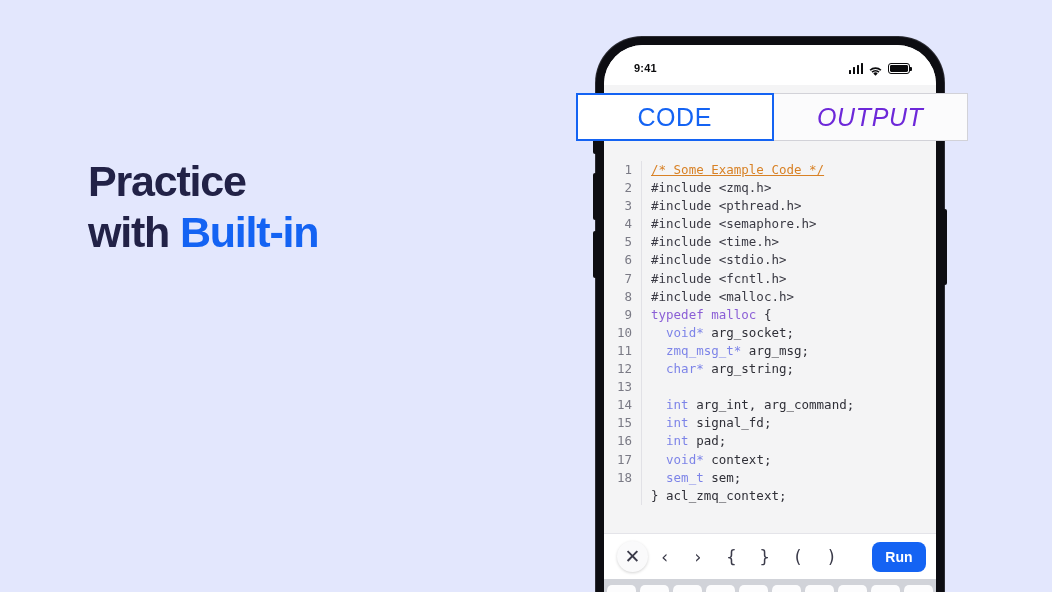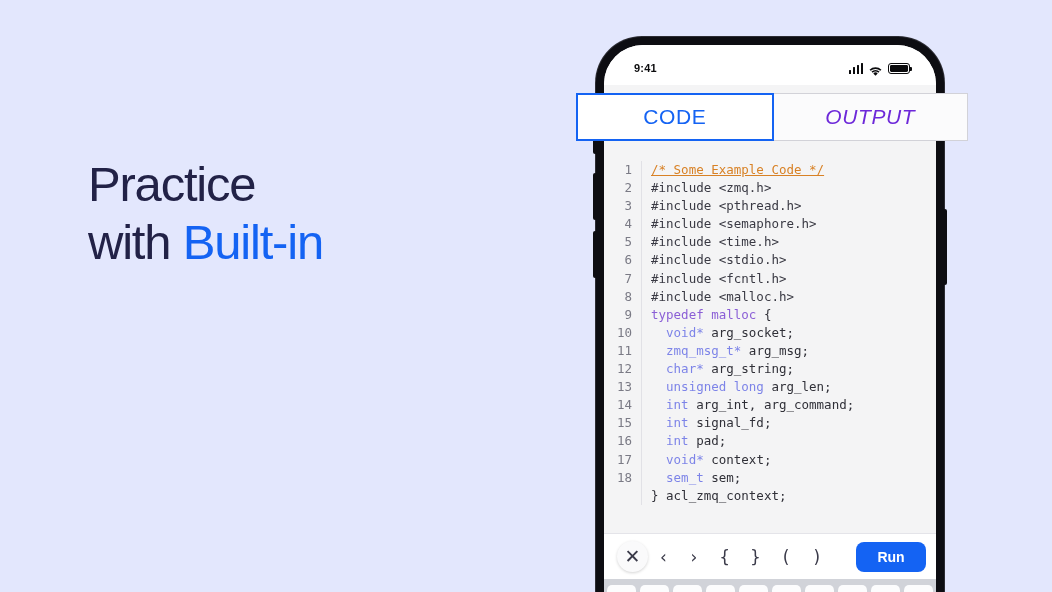--- a/index.html
+++ b/index.html
@@ -10,22 +10,22 @@
     position:relative;
   }
 
   
   .headline {
     position:absolute;
     left:88px; top:156px;
     width:470px;
   }
   .headline .line {
-    font-size:49px;
-    font-weight:normal;
+    font-size:43px;
+    font-weight:bold;
     line-height:1.18;
     letter-spacing:-1.2px;
     white-space:nowrap;
   }
   .t-dark { color:#222247; }
   .t-blue { color:#1463f3; }
 
   
   .phone {
     position:absolute;
@@ -91,21 +91,21 @@
   .tabbar {
     position:absolute;
     left:576px; top:93px;
     width:392px; height:48px;
     display:flex;
     z-index:20;
   }
   .tab {
     flex:1;
     display:flex; align-items:center; justify-content:center;
-    font-size:21px; letter-spacing:0.6px;
+    font-size:25px; letter-spacing:0.6px;
     background:#ffffff;
   }
   .tab-active {
     border:2px solid #1463f3;
     color:#1463f3;
   }
   .tab-inactive {
     border:1px solid #d2d2d8;
     border-left:none;
     color:#6d28d9;
@@ -162,21 +162,21 @@
   }
   .tb-sym {
     flex:1;
     text-align:center;
     font-family:"DejaVu Sans", sans-serif;
     font-size:17px;
     color:#3b3b4a;
   }
   .tb-run {
     flex:none;
-    width:70px; height:30px;
+    width:54px; height:30px;
     background:#1463f3;
     color:#ffffff;
     border-radius:8px;
     font-size:14px; font-weight:bold;
     display:flex; align-items:center; justify-content:center;
     margin-left:24px;
   }
 
   
   .keyboard {
@@ -241,21 +241,21 @@
           <div class="code-row"><span class="ln">3</span><span class="code-txt"><span class="c-pre">#include &lt;pthread.h&gt;</span></span></div>
           <div class="code-row"><span class="ln">4</span><span class="code-txt"><span class="c-pre">#include &lt;semaphore.h&gt;</span></span></div>
           <div class="code-row"><span class="ln">5</span><span class="code-txt"><span class="c-pre">#include &lt;time.h&gt;</span></span></div>
           <div class="code-row"><span class="ln">6</span><span class="code-txt"><span class="c-pre">#include &lt;stdio.h&gt;</span></span></div>
           <div class="code-row"><span class="ln">7</span><span class="code-txt"><span class="c-pre">#include &lt;fcntl.h&gt;</span></span></div>
           <div class="code-row"><span class="ln">8</span><span class="code-txt"><span class="c-pre">#include &lt;malloc.h&gt;</span></span></div>
           <div class="code-row"><span class="ln">9</span><span class="code-txt"><span class="c-key">typedef</span><span> </span><span class="c-key">malloc</span><span> {</span></span></div>
           <div class="code-row"><span class="ln">10</span><span class="code-txt"><span>  </span><span class="c-type">void*</span><span> arg_socket;</span></span></div>
           <div class="code-row"><span class="ln">11</span><span class="code-txt"><span>  </span><span class="c-type">zmq_msg_t*</span><span> arg_msg;</span></span></div>
           <div class="code-row"><span class="ln">12</span><span class="code-txt"><span>  </span><span class="c-type">char*</span><span> arg_string;</span></span></div>
-          <div class="code-row"><span class="ln">13</span><span class="code-txt"><span>  </span><span class="c-type">unsigned long</span><span> arg_len;</span></span></div>
+          <div class="code-row"><span class="ln">13</span></div>
           <div class="code-row"><span class="ln">14</span><span class="code-txt"><span>  </span><span class="c-type">int</span><span> arg_int, arg_command;</span></span></div>
           <div class="code-row"><span class="ln">15</span><span class="code-txt"><span>  </span><span class="c-type">int</span><span> signal_fd;</span></span></div>
           <div class="code-row"><span class="ln">16</span><span class="code-txt"><span>  </span><span class="c-type">int</span><span> pad;</span></span></div>
           <div class="code-row"><span class="ln">17</span><span class="code-txt"><span>  </span><span class="c-type">void*</span><span> context;</span></span></div>
           <div class="code-row"><span class="ln">18</span><span class="code-txt"><span>  </span><span class="c-type">sem_t</span><span> sem;</span></span></div>
           <div class="code-row"><span class="ln"></span><span class="code-txt"><span>} acl_zmq_context;</span></span></div>
         </div>
     </div>
 
     <div class="toolbar">

